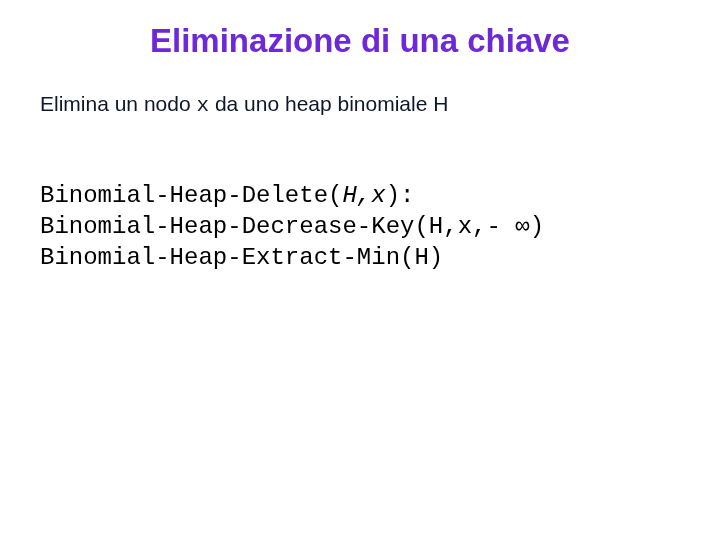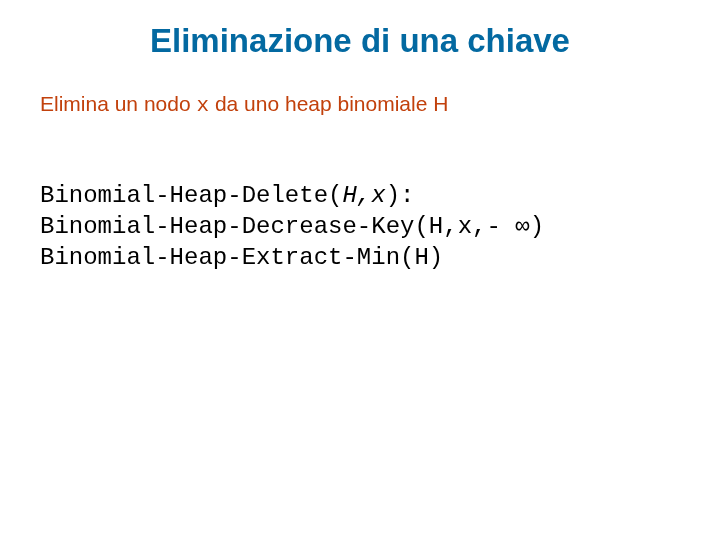--- a/index.html
+++ b/index.html
@@ -19,28 +19,28 @@
     box-sizing: border-box;
   }
   .title {
     position: absolute;
     top: 22px;
     left: 0;
     width: 100%;
     text-align: center;
     font-size: 33px;
     font-weight: bold;
-    color: #0369a1;
+    color: #6d28d9;
   }
   .descr {
     position: absolute;
     top: 92px;
     left: 40px;
     font-size: 21px;
-    color: #c2410c;
+    color: #0f172a;
   }
   .descr .xvar {
     font-family: "Courier New", Courier, monospace;
     font-size: 21px;
   }
   .code {
     position: absolute;
     top: 180px;
     left: 40px;
     font-family: "Courier New", Courier, monospace;

